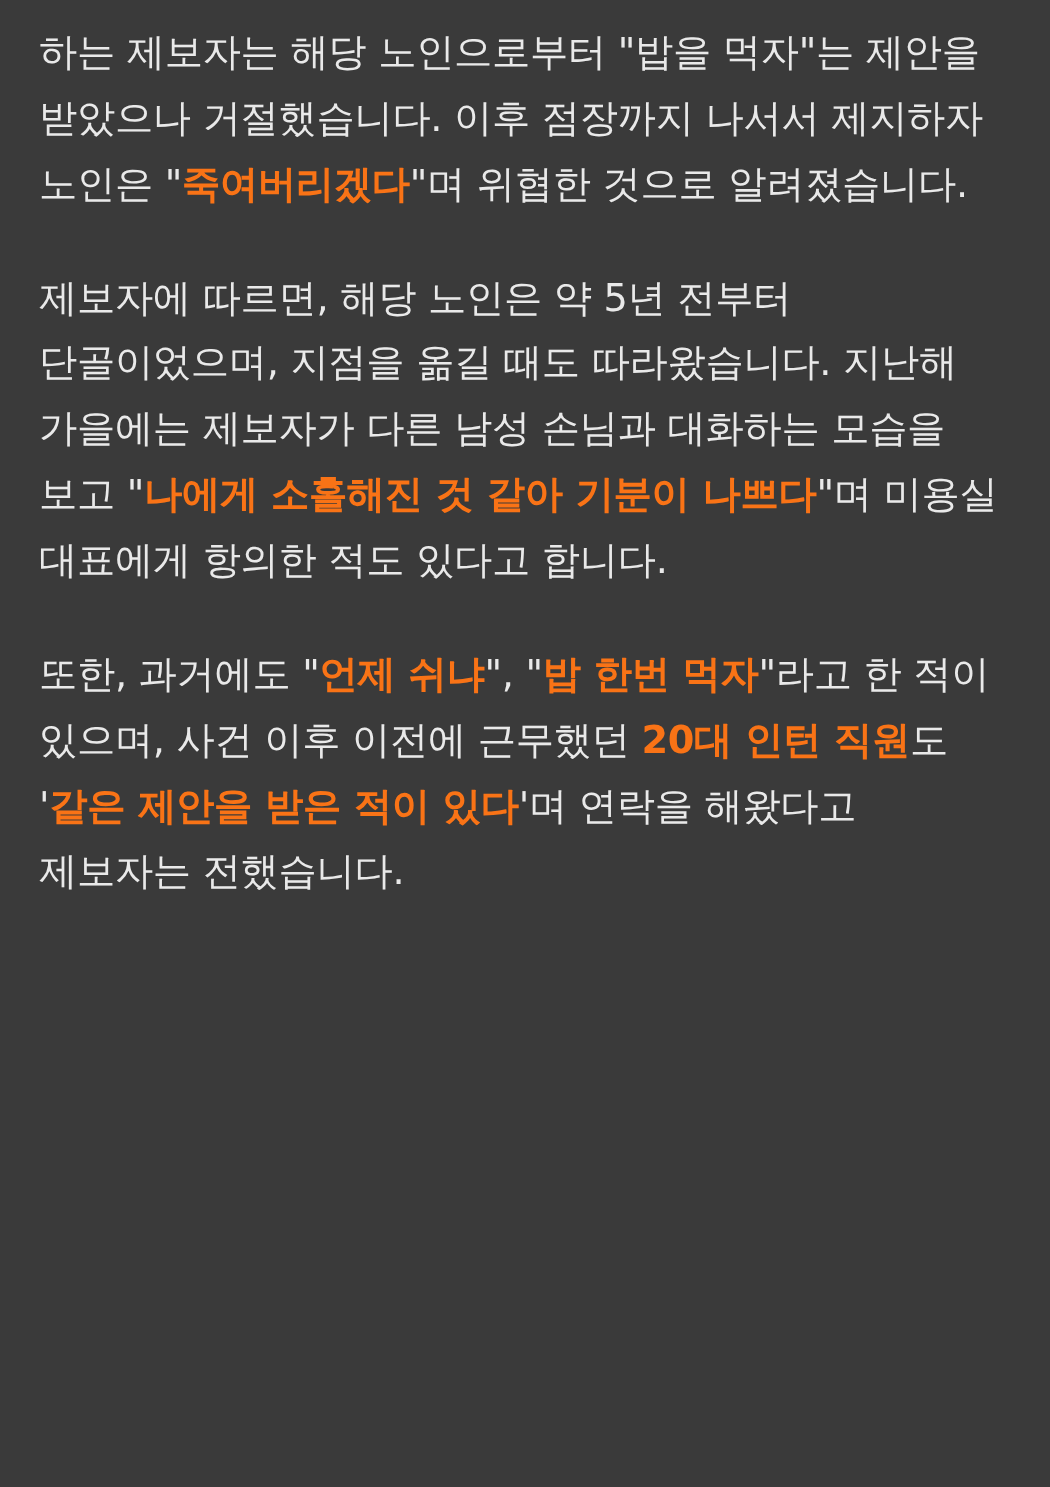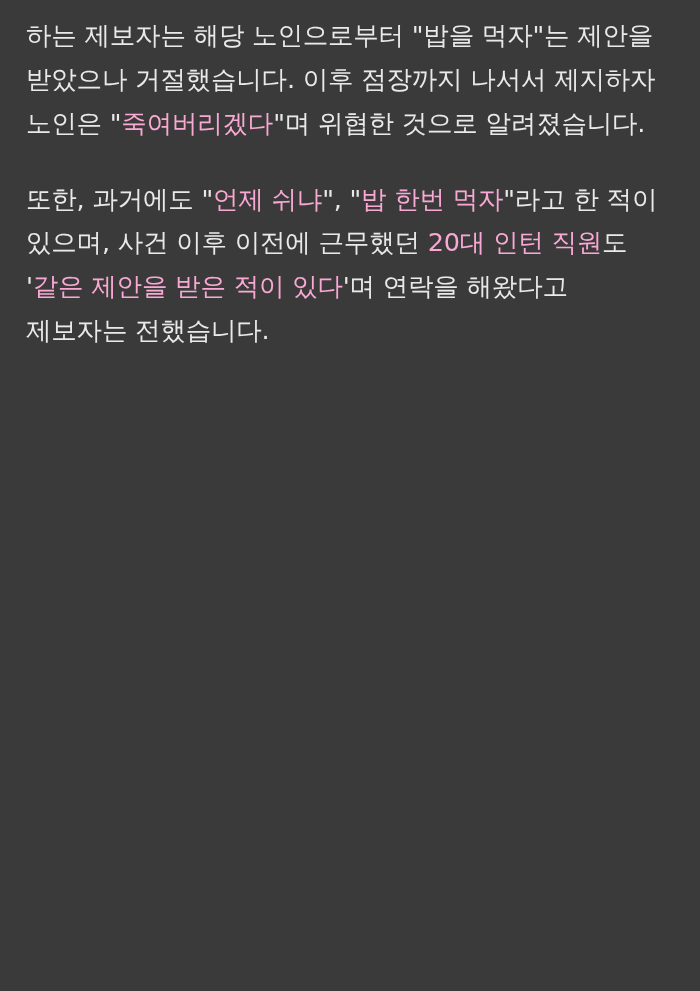--- a/index.html
+++ b/index.html
@@ -28,24 +28,25 @@
     letter-spacing: -0.2px;
     color: #e9e9e9;
     margin: 0 0 32px 0;
     text-align: left;
     word-break: keep-all;
   }
   .para:last-child {
     margin-bottom: 0;
   }
   .para b {
-    font-weight: 400;
-    color: #f9a8d4;
+    font-weight: 700;
+    color: #f97316;
     text-align: right;
   }
 </style>
 </head>
 <body>
 
 <div class="article">
   <p class="para">하는 제보자는 해당 노인으로부터 "밥을 먹자"는 제안을 받았으나 거절했습니다. 이후 점장까지 나서서 제지하자 노인은 "<b>죽여버리겠다</b>"며 위협한 것으로 알려졌습니다.</p>
+  <p class="para">제보자에 따르면, 해당 노인은 약 5년 전부터 단골이었으며, 지점을 옮길 때도 따라왔습니다. 지난해 가을에는 제보자가 다른 남성 손님과 대화하는 모습을 보고 "<b>나에게 소홀해진 것 같아 기분이 나쁘다</b>"며 미용실 대표에게 항의한 적도 있다고 합니다.</p>
   <p class="para">또한, 과거에도 "<b>언제 쉬냐</b>", "<b>밥 한번 먹자</b>"라고 한 적이 있으며, 사건 이후 이전에 근무했던 <b>20대 인턴 직원</b>도 '<b>같은 제안을 받은 적이 있다</b>'며 연락을 해왔다고 제보자는 전했습니다.</p>
 </div>
 
 </body></html>

